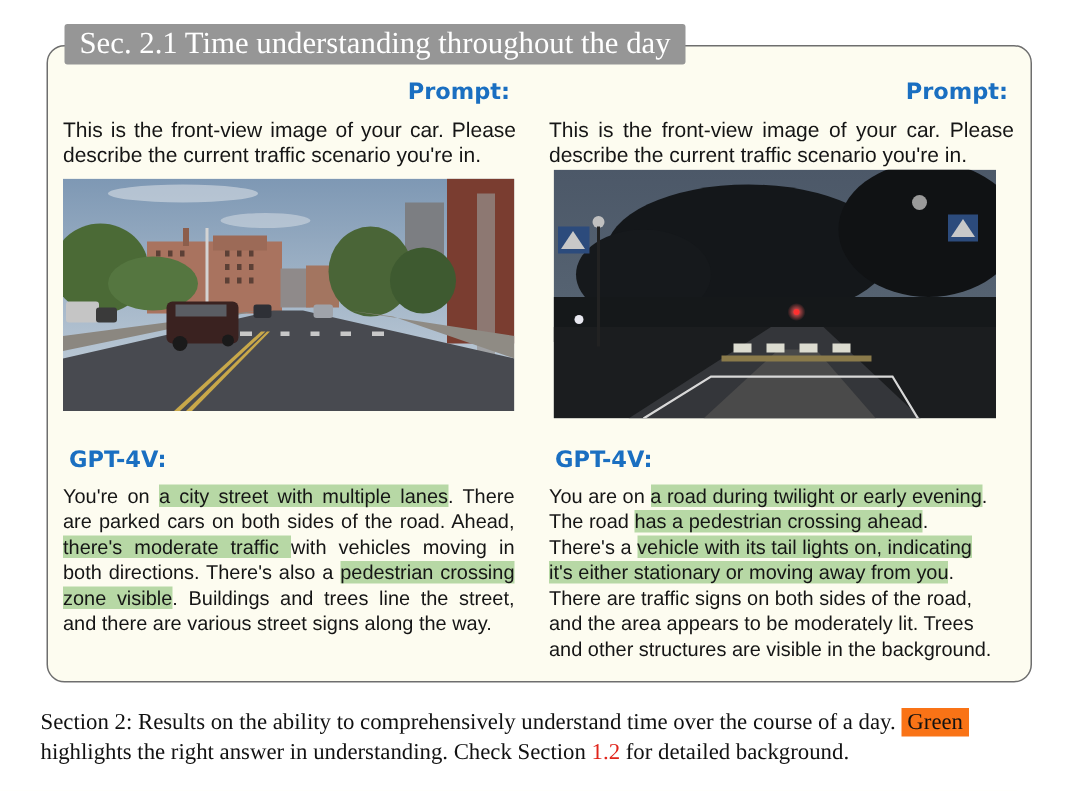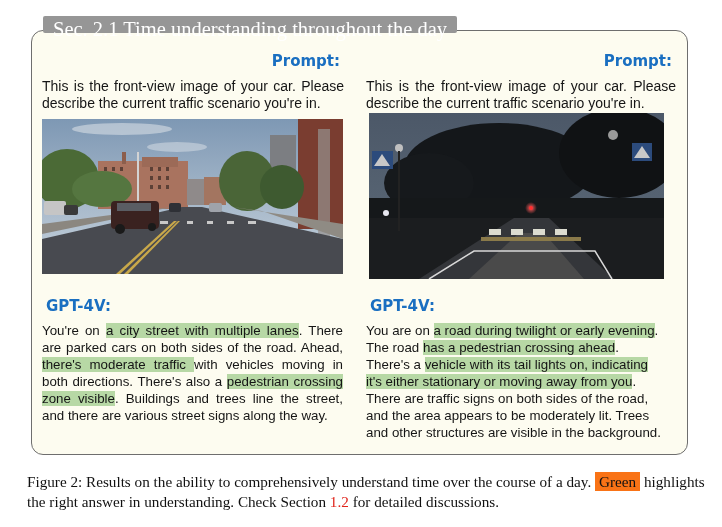--- a/index.html
+++ b/index.html
@@ -2,21 +2,21 @@
 <html><head>
   <meta charset="utf-8">
   <style>
     html, body { margin: 0; padding: 0; background: #ffffff; }
     body { width: 722px; height: 527px; position: relative; overflow: hidden; font-family: "Liberation Sans", sans-serif; }
     .panel {
       position: absolute; left: 31px; top: 30px; width: 657px; height: 425px;
       background: #fdfcf0; border: 1.3px solid #6e6e6e; border-radius: 12px; box-sizing: border-box;
     }
     .sec-title {
-      position: absolute; left: 43px; top: 16px; height: 17px; padding: 0 10px;
+      position: absolute; left: 43px; top: 16px; height: 27px; padding: 0 10px;
       background: #969696; color: #ffffff; font-family: "Liberation Serif", serif;
       font-size: 20.5px; line-height: 27px; border-radius: 2px; white-space: nowrap;
     }
     .col { position: absolute; top: 46px; }
     .col.left { left: 42px; width: 302px; }
     .col.right { left: 366px; width: 310px; }
     .heading {
       font-family: "DejaVu Sans", sans-serif; color: #1a6fc1; font-size: 15px; line-height: 22px; margin: 4px; text-align: right;
     }
     .prompt-text {
@@ -166,13 +166,13 @@
 
       <circle cx="162" cy="95" r="6" fill="url(#glow)"></circle>
       <circle cx="162" cy="95" r="2" fill="#ff3030"></circle>
       <circle cx="17" cy="100" r="3" fill="#e8e8f0"></circle>
     </svg>
   </div>
   <h3 class="heading gpt">GPT-4V:</h3>
   <p class="answer">You are on <span class="hl">a road during twilight or early evening</span>.<br>The road <span class="hl">has a pedestrian crossing ahead</span>.<br>There's a <span class="hl">vehicle with its tail lights on, indicating<br>it's either stationary or moving away from you</span>.<br>There are traffic signs on both sides of the road,<br>and the area appears to be moderately lit. Trees<br>and other structures are visible in the background.</p>
 </div>
 
-<div class="caption"><span>Figure 2: Results on the ability to comprehensively understand time over the course of a day. </span> <span class="green-tag">Green</span><span> highlights the right answer in understanding. Check Section </span><span class="ref">1.2</span><span> for detailed discussions.</span></div>
+<div class="caption"><span>Section 2: Results on the ability to comprehensively understand time over the course of a day. </span> <span class="green-tag">Green</span><span> highlights the right answer in understanding. Check Section </span><span class="ref">1.2</span><span> for detailed background.</span></div>
 
 </body></html>

